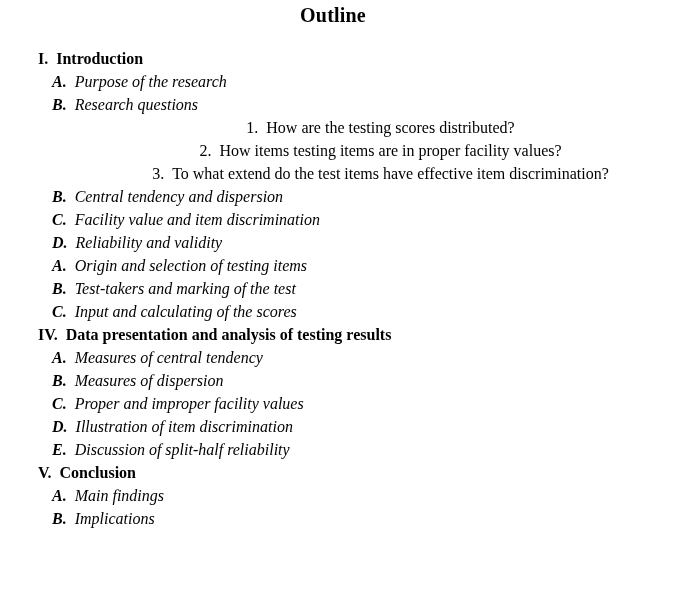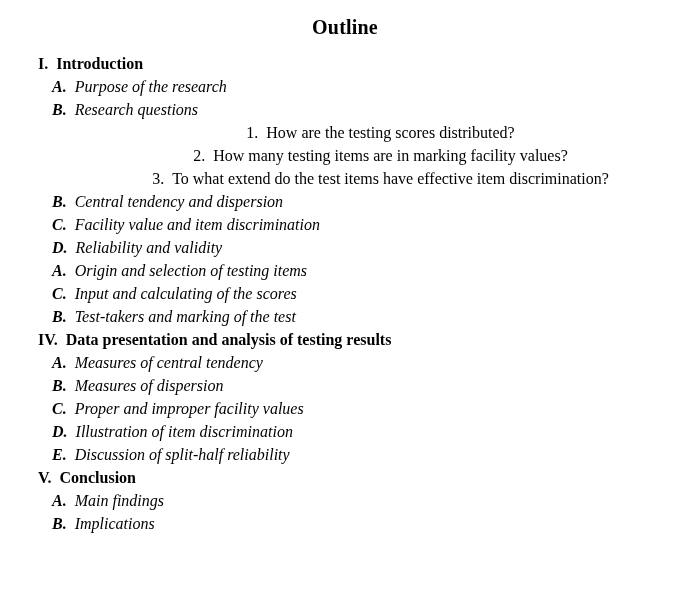--- a/index.html
+++ b/index.html
@@ -12,31 +12,31 @@
     height: 606px;
     overflow: hidden;
     font-family: "Liberation Serif", "DejaVu Serif", serif;
     color: #000000;
   }
   .page {
     width: 688px;
     height: 606px;
   }
   .title {
-    margin: 12px;
+    margin: 0;
     padding-top: 4px;
     width: 666px;            
     text-align: center;
     font-size: 20px;
     font-weight: 700;
     line-height: 22px;
     letter-spacing: 0.2px;
   }
   .outline {
-    margin-top: 14px;
+    margin-top: 21px;
   }
   .row {
     font-size: 16px;
     line-height: 23px;
     white-space: nowrap;
   }
   .level-1 { padding-left: 38px; }
   .level-2 { padding-left: 52px; font-style: italic; }
   .level-3 { padding-left: 73px; text-align: center; }
   .lbl { margin-right: 8px; }
@@ -45,28 +45,28 @@
 </head>
 <body>
 
 <div class="page">
   <h1 class="title">Outline</h1>
   <div class="outline">
       <div class="row level-1"><span class="lbl b">I.</span><span class="b">Introduction</span></div>
       <div class="row level-2"><span class="lbl b">A.</span><span>Purpose of the research</span></div>
       <div class="row level-2"><span class="lbl b">B.</span><span>Research questions</span></div>
       <div class="row level-3"><span class="lbl">1.</span><span>How are the testing scores distributed?</span></div>
-      <div class="row level-3"><span class="lbl">2.</span><span>How many testing items are in marking facility values?</span></div>
+      <div class="row level-3"><span class="lbl">2.</span><span>How items testing items are in proper facility values?</span></div>
       <div class="row level-3"><span class="lbl">3.</span><span>To what extend do the test items have effective item discrimination?</span></div>
       <div class="row level-2"><span class="lbl b">B.</span><span>Central tendency and dispersion</span></div>
       <div class="row level-2"><span class="lbl b">C.</span><span>Facility value and item discrimination</span></div>
       <div class="row level-2"><span class="lbl b">D.</span><span>Reliability and validity</span></div>
       <div class="row level-2"><span class="lbl b">A.</span><span>Origin and selection of testing items</span></div>
+      <div class="row level-2"><span class="lbl b">B.</span><span>Test-takers and marking of the test</span></div>
       <div class="row level-2"><span class="lbl b">C.</span><span>Input and calculating of the scores</span></div>
-      <div class="row level-2"><span class="lbl b">B.</span><span>Test-takers and marking of the test</span></div>
       <div class="row level-1"><span class="lbl b">IV.</span><span class="b">Data presentation and analysis of testing results</span></div>
       <div class="row level-2"><span class="lbl b">A.</span><span>Measures of central tendency</span></div>
       <div class="row level-2"><span class="lbl b">B.</span><span>Measures of dispersion</span></div>
       <div class="row level-2"><span class="lbl b">C.</span><span>Proper and improper facility values</span></div>
       <div class="row level-2"><span class="lbl b">D.</span><span>Illustration of item discrimination</span></div>
       <div class="row level-2"><span class="lbl b">E.</span><span>Discussion of split-half reliability</span></div>
       <div class="row level-1"><span class="lbl b">V.</span><span class="b">Conclusion</span></div>
       <div class="row level-2"><span class="lbl b">A.</span><span>Main findings</span></div>
       <div class="row level-2"><span class="lbl b">B.</span><span>Implications</span></div>
     </div>

